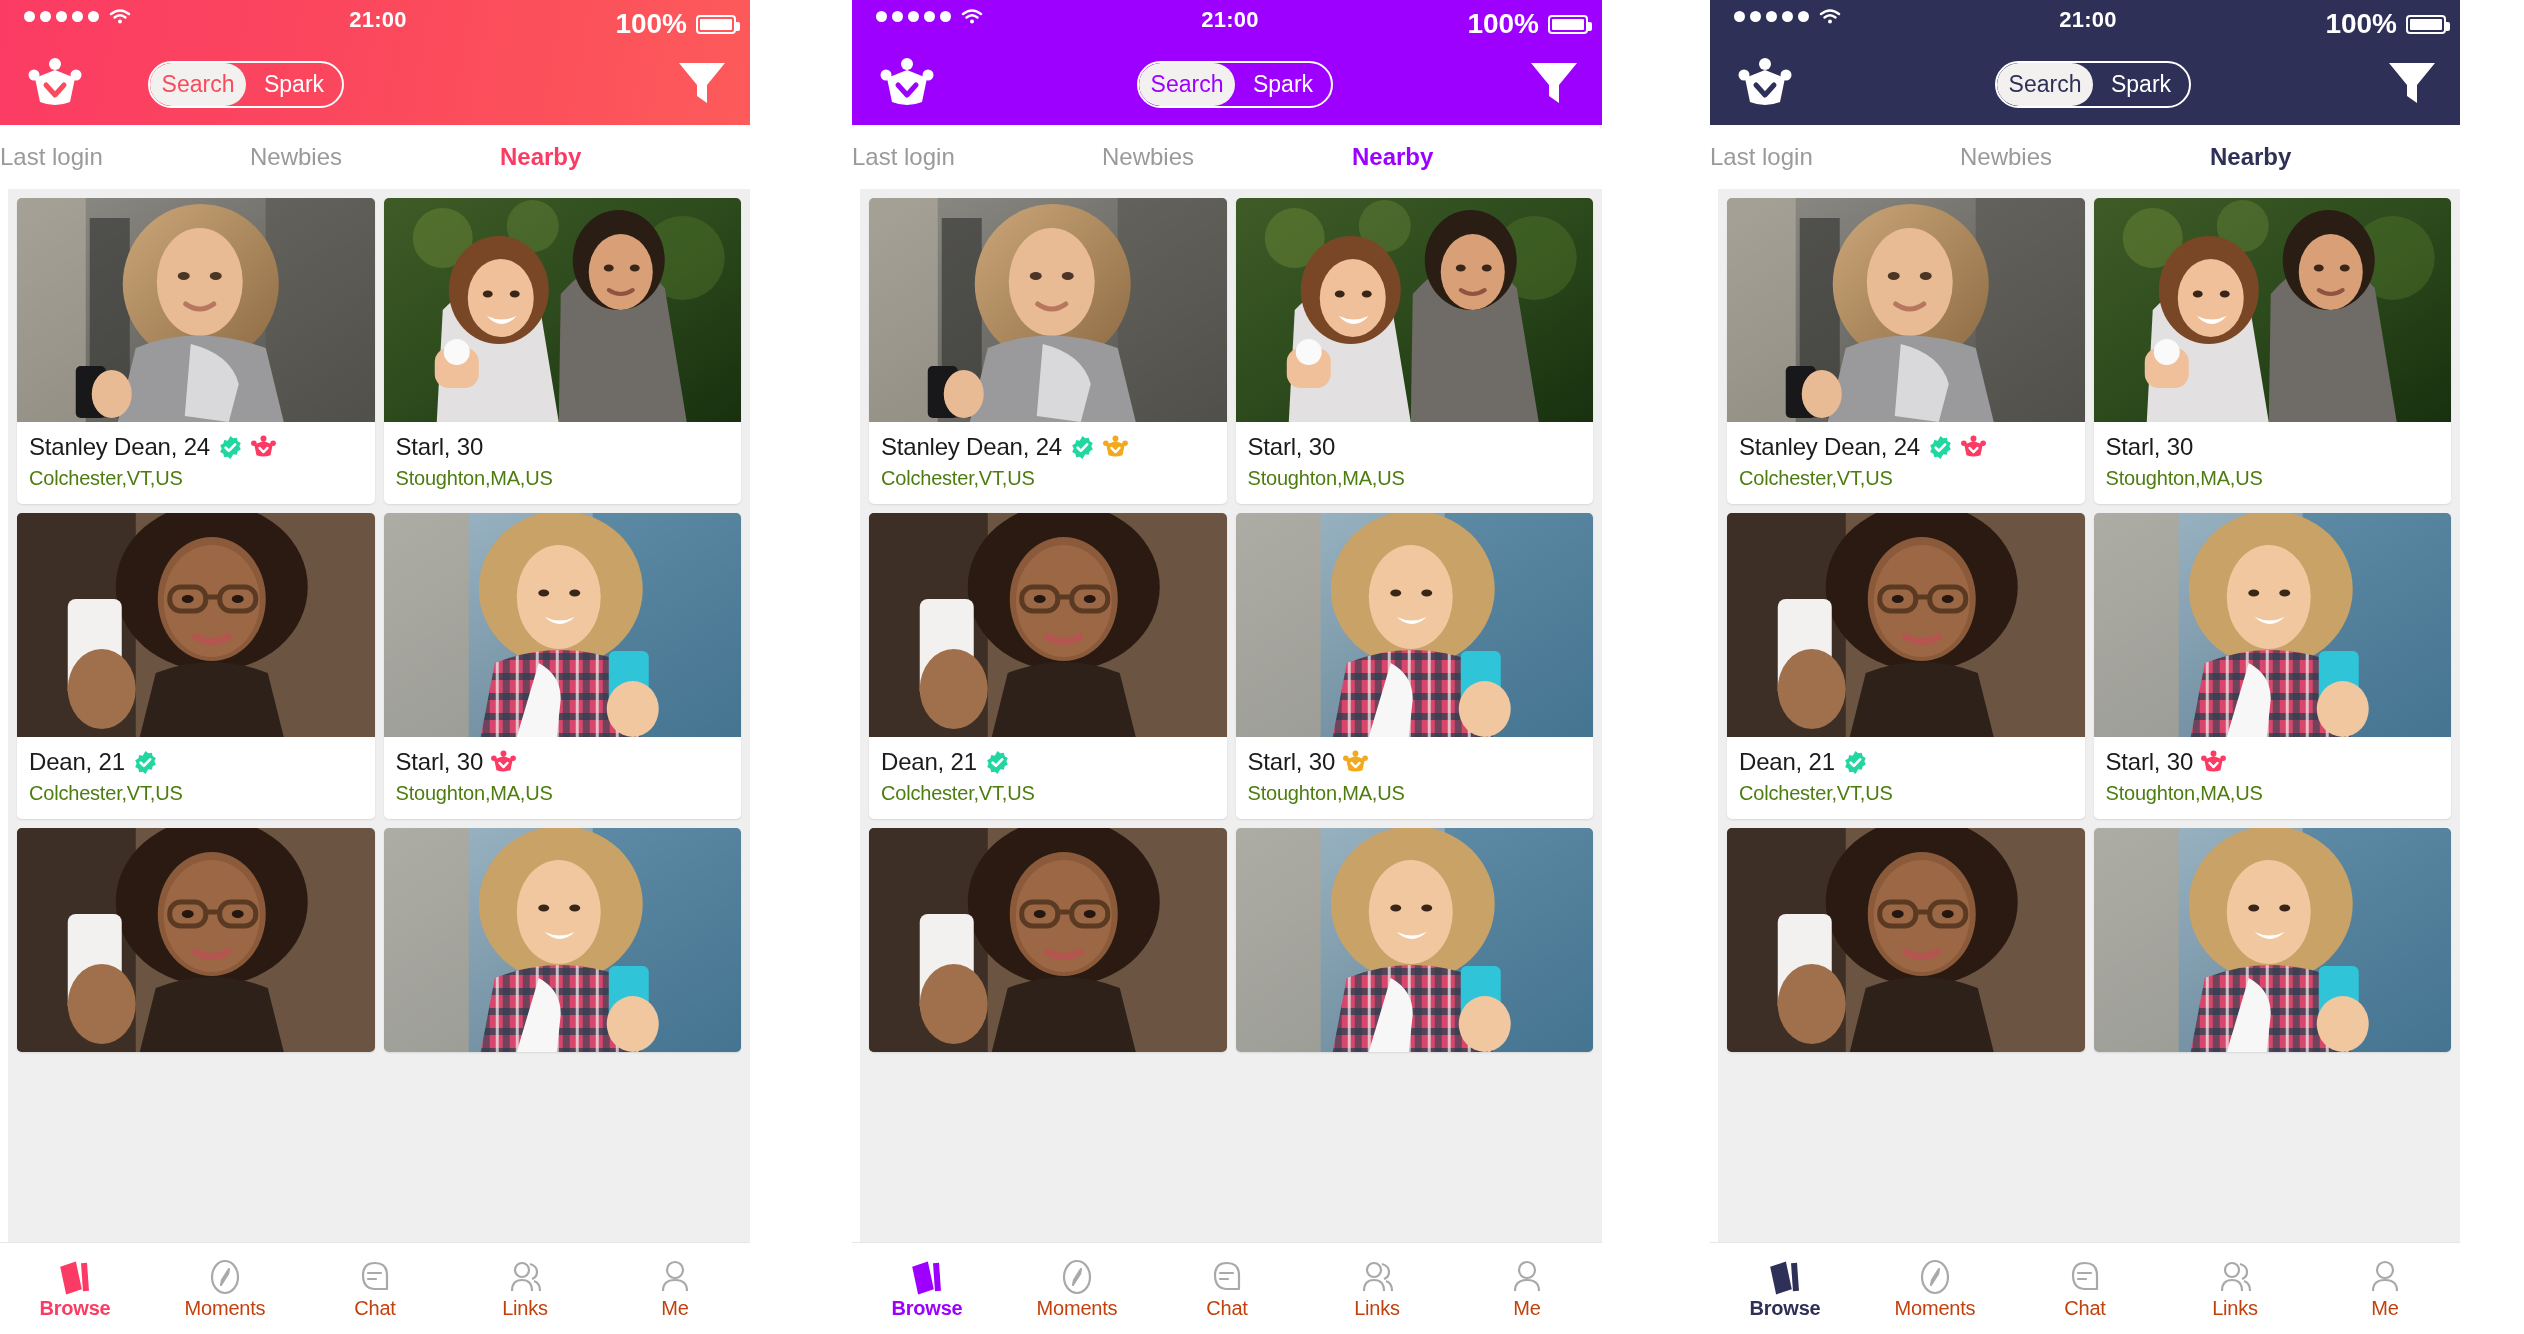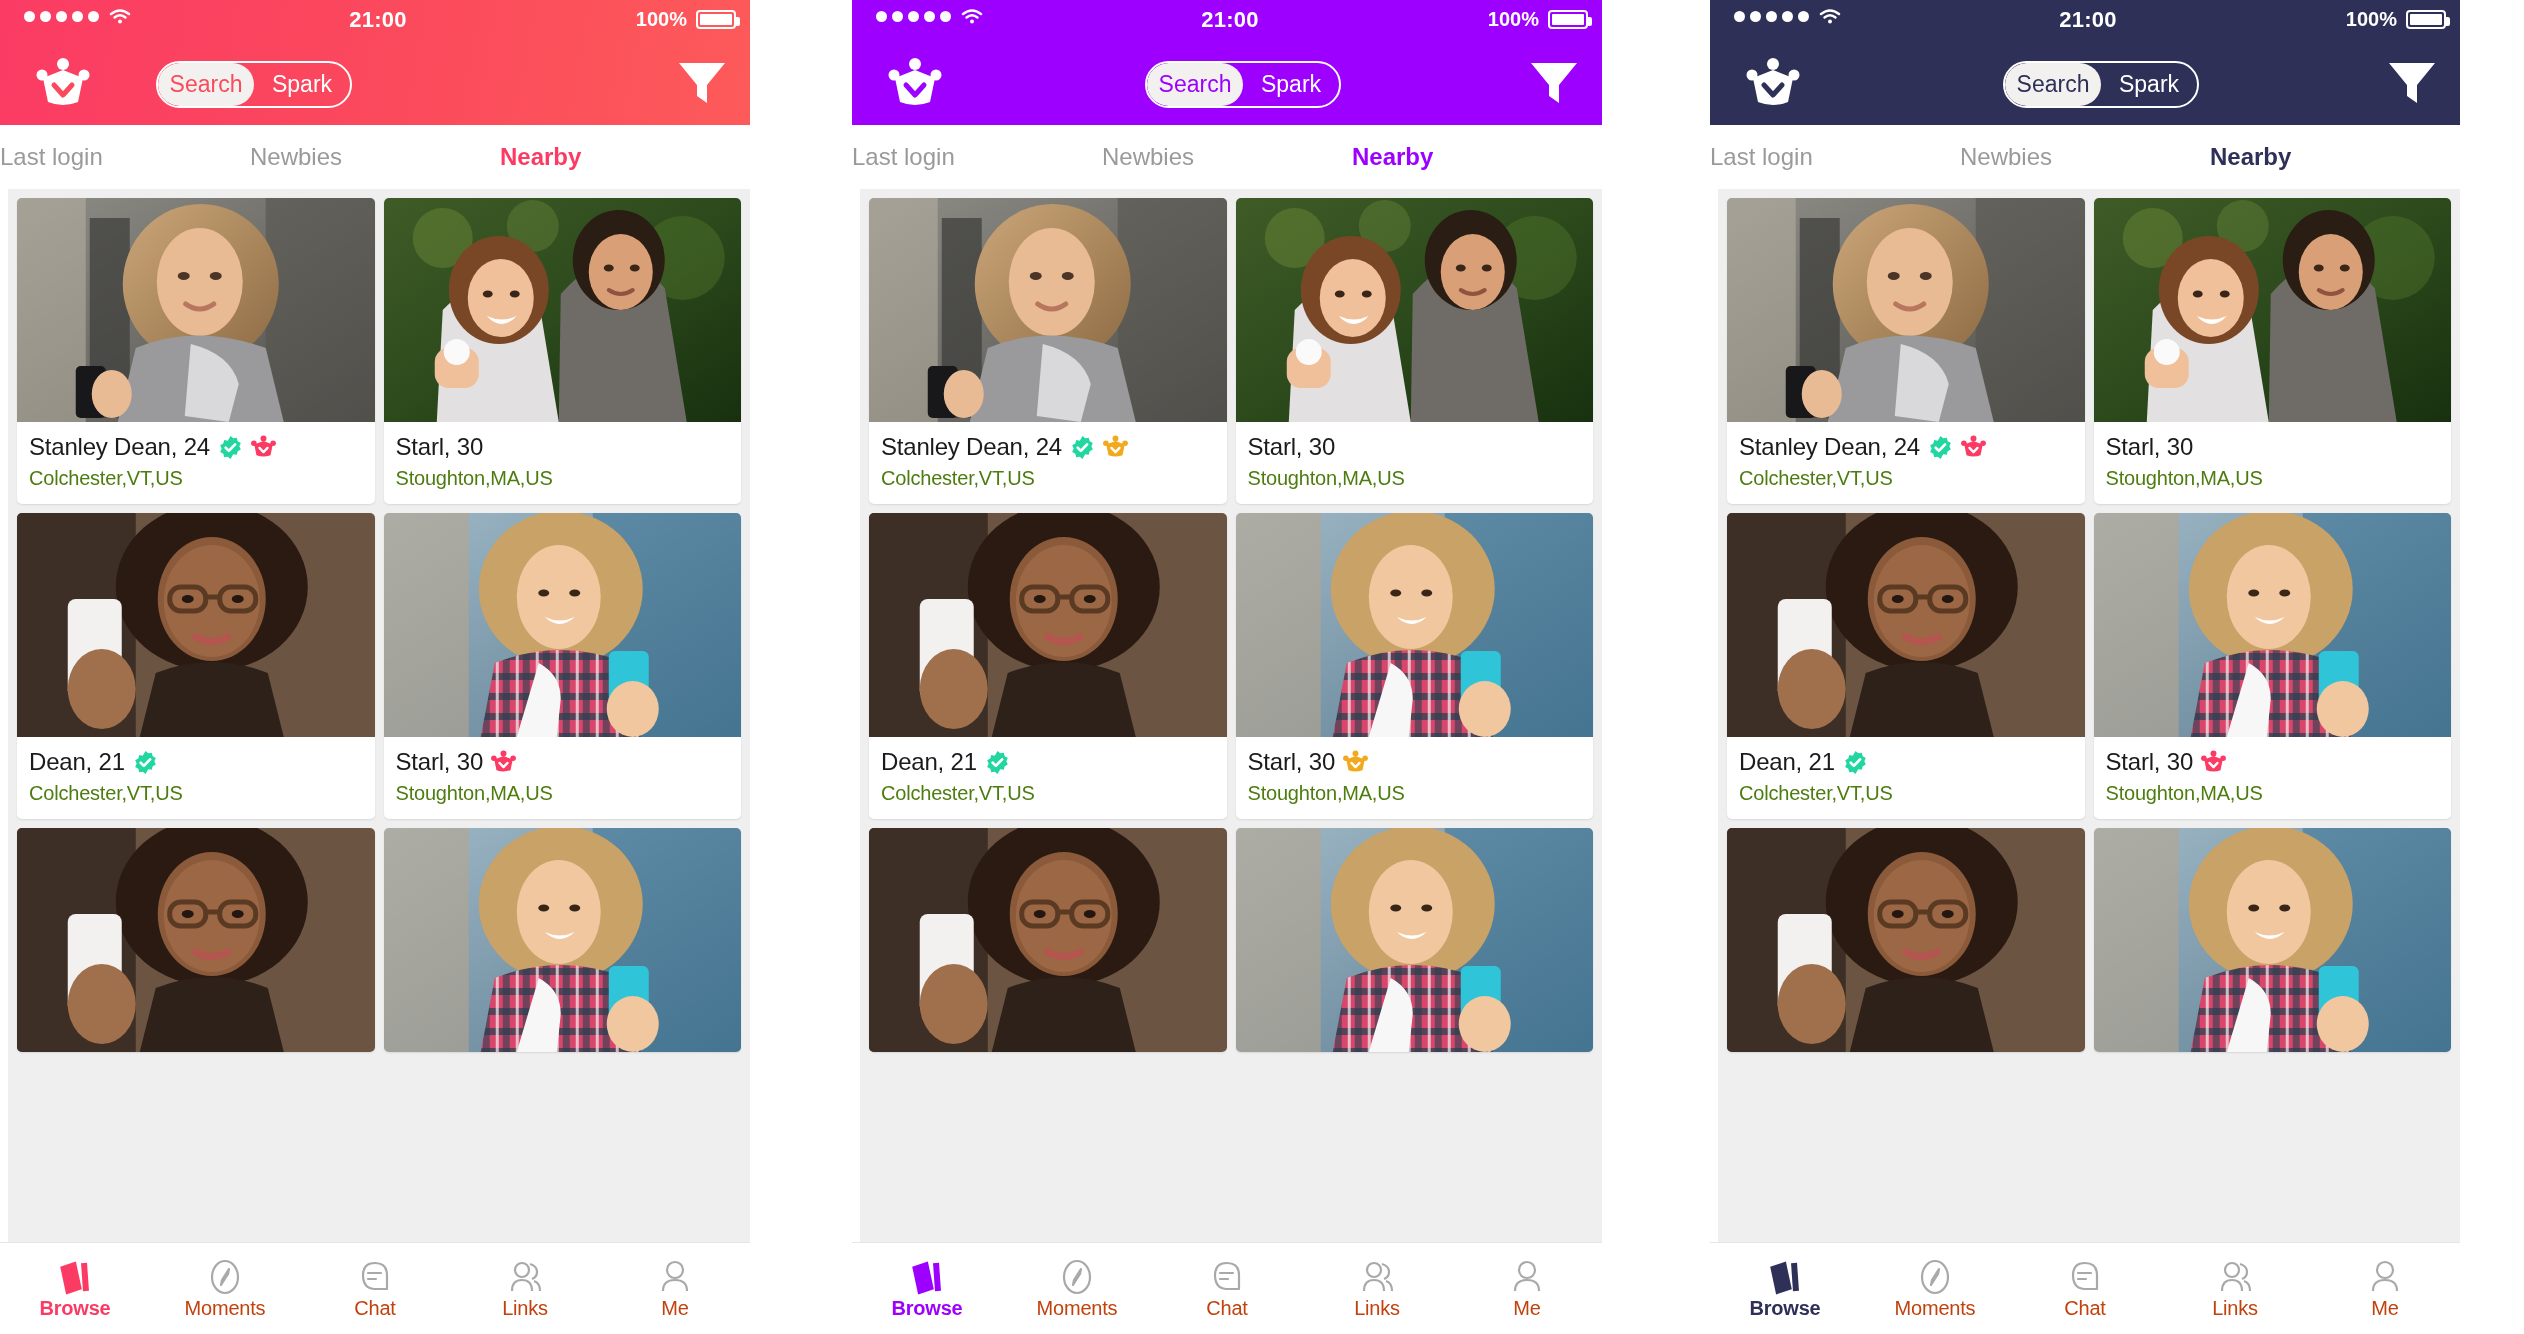--- a/index.html
+++ b/index.html
@@ -37,26 +37,26 @@
     margin-left: 6px;
   }
   .sb-left { position: absolute; left: 18px; top: 8px; display: flex; align-items: center; gap: 5px; }
   .dot { width: 11px; height: 11px; border-radius: 50%; background: #fff; }
   .wifi { margin-left: 5px; width: 22px; height: 16px; position: relative; }
   .sb-time {
     position: absolute; left: 0; right: 0; top: 7px;
     text-align: center; font-size: 22px; font-weight: 700; letter-spacing: .2px;
   }
   .sb-right { position: absolute; right: 14px; top: 8px; display: flex; align-items: center; gap: 9px; }
-  .sb-pct { font-size: 20px; font-weight: 700; }
+  .sb-pct { font-size: 28px; font-weight: 700; }
   .batt { width: 40px; height: 19px; border: 2.5px solid #fff; border-radius: 4px; position: relative; }
   .batt i { position: absolute; inset: 2px; background: #fff; border-radius: 1px; display: block; }
   .batt:after { content:""; position: absolute; right: -6px; top: 5px; width: 4px; height: 9px; background: #fff; border-radius: 0 2px 2px 0; }
 
-  .navbar { position: absolute; top: 42px; left: 16px; right: 0; height: 83px; }
+  .navbar { position: absolute; top: 42px; left: 8px; right: 0; height: 83px; }
   .crown-logo { position: absolute; left: 20px; top: 14px; width: 54px; height: 52px; }
   .funnel { position: absolute; right: 22px; top: 16px; width: 52px; height: 50px; }
 
   .seg {
     position: absolute; top: 19px; height: 47px;
     border: 2.5px solid #fff; border-radius: 24px;
     display: flex; align-items: stretch; overflow: hidden;
   }
   .panel1 .seg { left: 140px; width: 196px; }
   .panel2 .seg { left: 277px; width: 196px; }

